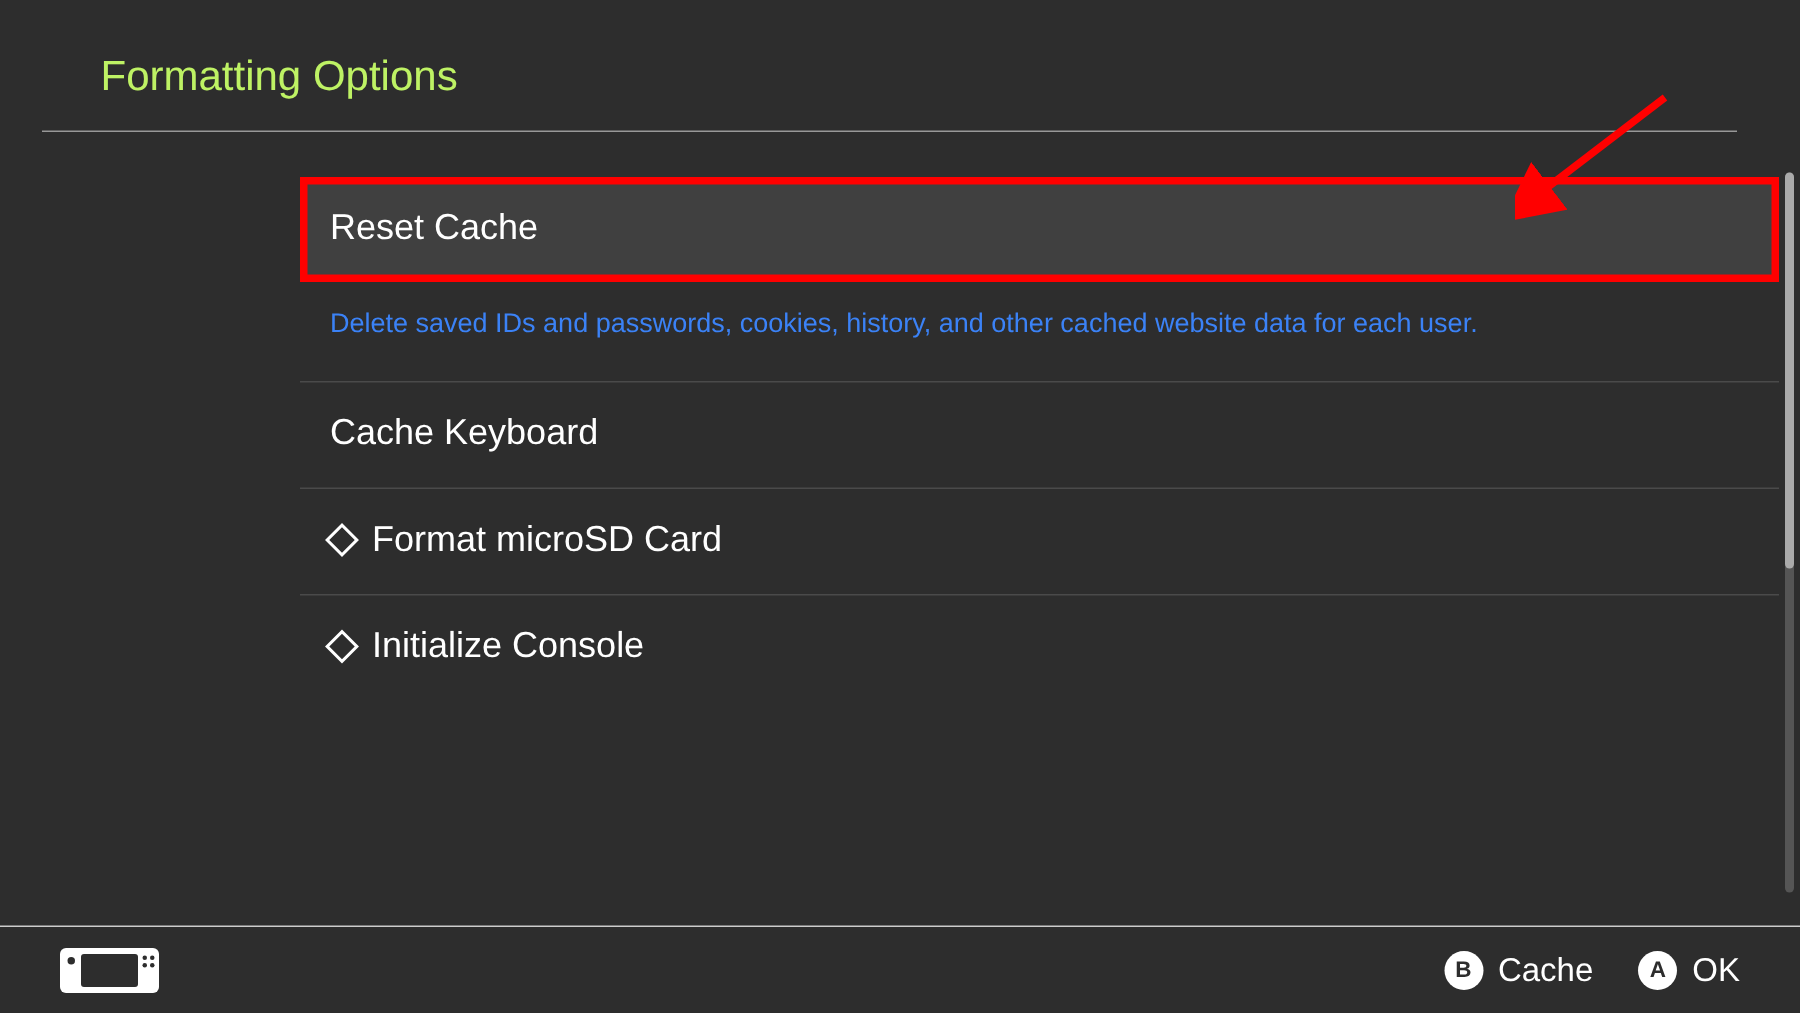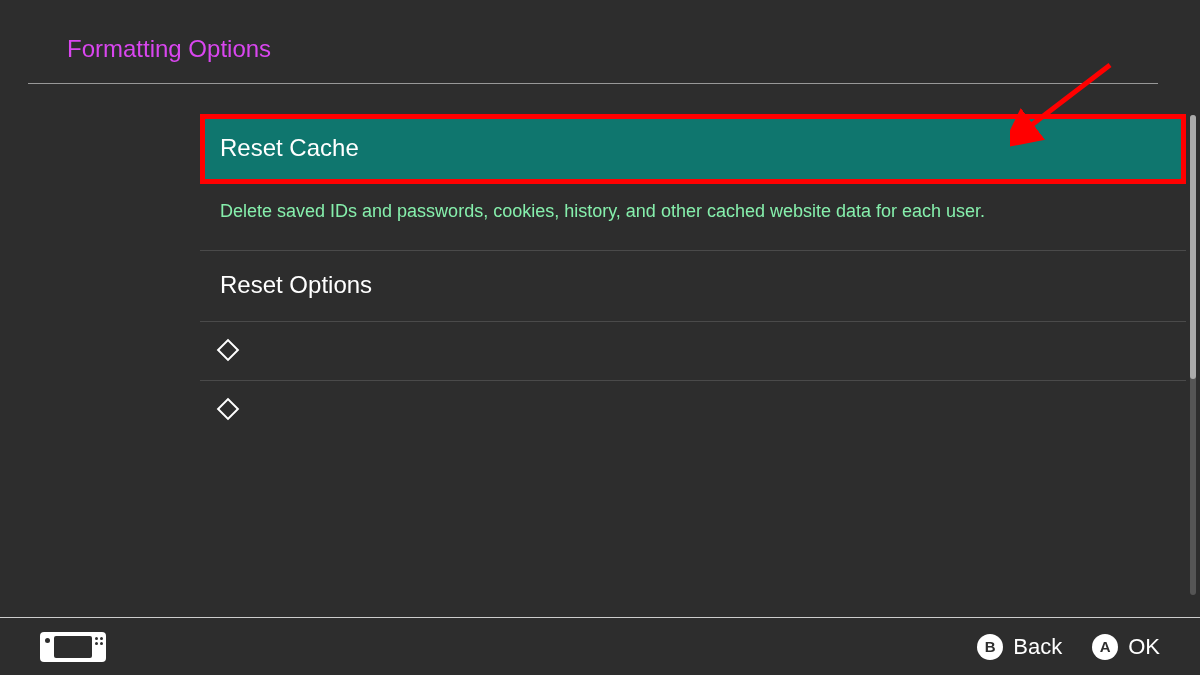--- a/index.html
+++ b/index.html
@@ -19,22 +19,22 @@
       position: absolute;
       top: 0;
       left: 0;
       right: 14px;
       bottom: 0;
     }
     .header {
       padding: 35px 0 20px 67px;
     }
     .header-title {
-      color: #d946ef;
-      font-size: 24px;
+      color: #bef264;
+      font-size: 28px;
       font-weight: 400;
     }
     .header-divider {
       margin: 0 28px;
       height: 1px;
       background: #989898;
     }
     .content {
       padding: 30px 0 0 0;
       margin-left: 200px;
@@ -46,27 +46,27 @@
     .option-item {
       padding: 20px 20px 22px 20px;
       font-size: 24px;
       color: #fff;
       font-weight: 400;
       display: flex;
       align-items: center;
       gap: 10px;
     }
     .option-item.selected {
-      background: #0f766e;
+      background: #404040;
       border: 5px solid #ff0000;
       padding: 15px 15px 17px 15px;
     }
     .option-desc {
       padding: 14px 20px 24px 20px;
-      color: #86efac;
+      color: #3b82f6;
       font-size: 18px;
       line-height: 1.55;
     }
     .option-divider {
       height: 1px;
       background: #4a4a4a;
       margin: 0;
     }
     .diamond-icon {
       display: inline-block;
@@ -190,35 +190,37 @@
     <div class="option-group">
       <div class="option-item selected">
         <span>Reset Cache</span>
       </div>
       <div class="option-desc">Delete saved IDs and passwords, cookies, history, and other cached website data for each user.</div>
       <div class="option-divider"></div>
     </div>
 
     <div class="option-group">
       <div class="option-item">
-        <span>Reset Options</span>
+        <span>Cache Keyboard</span>
       </div>
       <div class="option-divider"></div>
     </div>
 
     <div class="option-group">
       <div class="option-item">
         <span class="diamond-icon"></span>
+        <span>Format microSD Card</span>
       </div>
       <div class="option-divider"></div>
     </div>
 
     <div class="option-group">
       <div class="option-item">
         <span class="diamond-icon"></span>
+        <span>Initialize Console</span>
       </div>
     </div>
 
   </div>
 </div>
 
 <div class="scrollbar">
   <div class="scrollbar-thumb"></div>
 </div>
 
@@ -237,20 +239,20 @@
     <span class="dots-right">
         <span></span>
         <span></span>
         <span></span>
         <span></span>
       </span>
   </div>
   <div class="footer-buttons">
     <div class="footer-btn">
       <span class="btn-circle">B</span>
-      <span>Back</span>
+      <span>Cache</span>
     </div>
     <div class="footer-btn">
       <span class="btn-circle">A</span>
       <span>OK</span>
     </div>
   </div>
 </div>
 
 </body></html>

